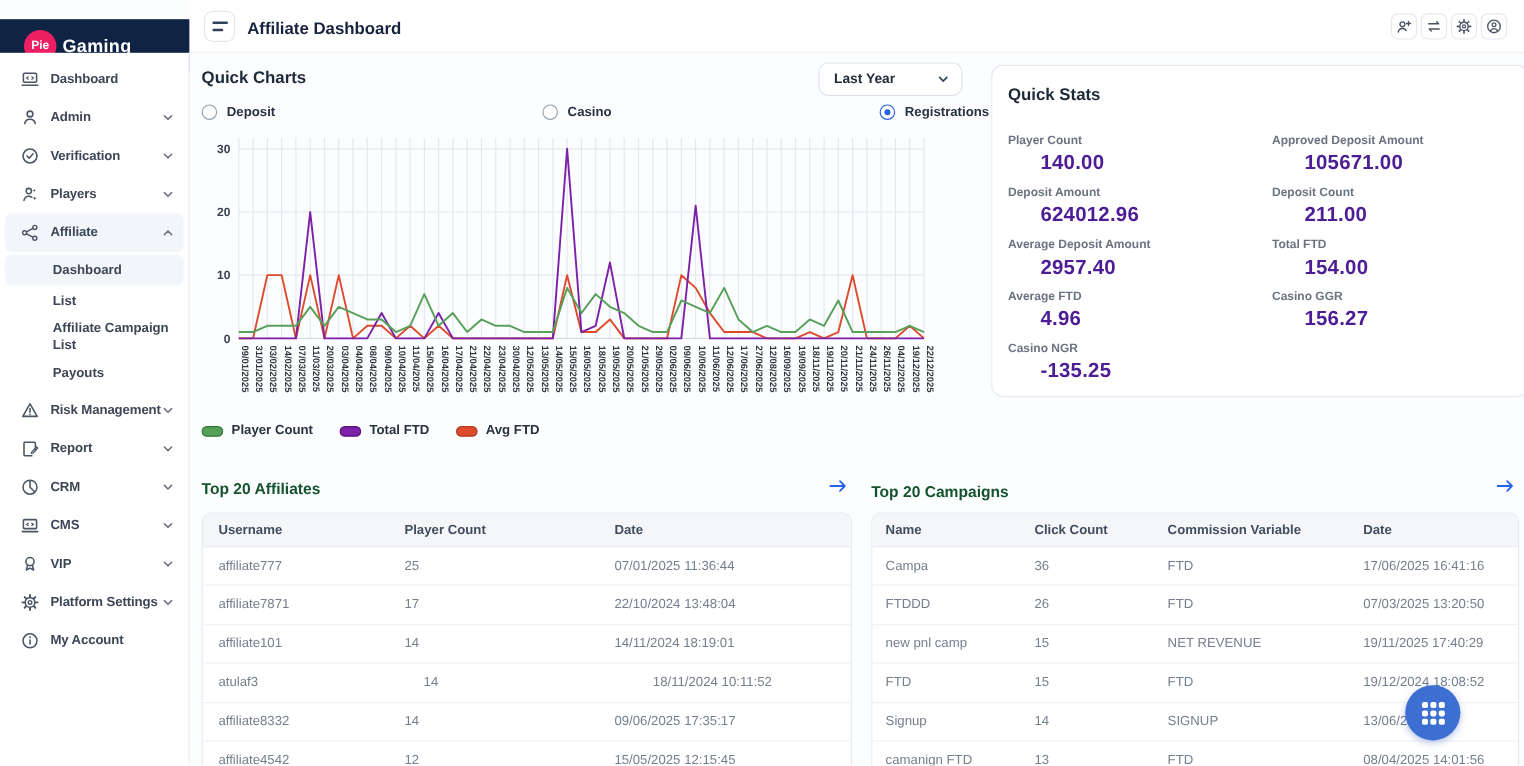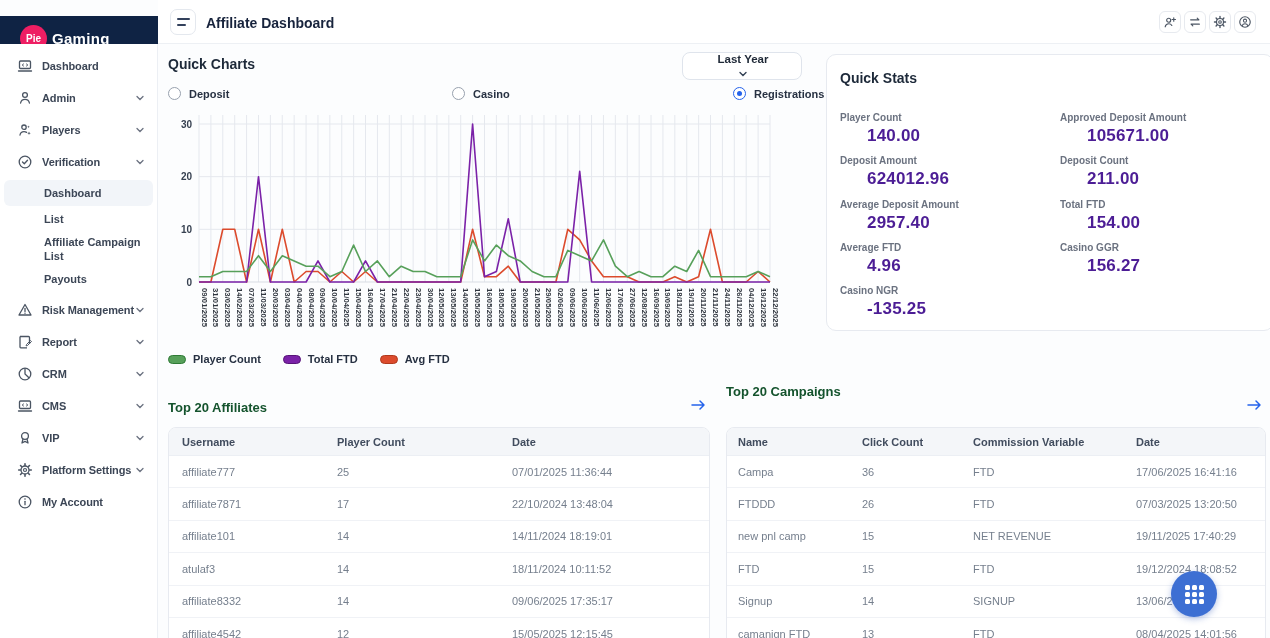--- a/index.html
+++ b/index.html
@@ -28,21 +28,21 @@
 .header { position:absolute; left:158px; top:0; width:1112px; height:44px; background:#fff; border-bottom:1px solid #edf0f4; }
 .burger { position:absolute; left:12px; top:9px; width:26px; height:26px; border:1px solid #e4e8ee; border-radius:7px; background:#fff; display:flex; flex-direction:column; justify-content:center; gap:4px; padding-left:6px; }
 .burger i { display:block; height:2px; border-radius:2px; background:#33415c; }
 .burger i.b1 { width:13px; } .burger i.b2 { width:9px; }
 .page-title { position:absolute; left:48px; top:15px; font-size:14px; font-weight:700; color:#17233c; }
 .hicons { position:absolute; right:14px; top:11px; display:flex; gap:3px; }
 .hbtn { width:22px; height:22px; border:1px solid #e7eaef; border-radius:6px; background:#fff; display:flex; align-items:center; justify-content:center; }
 
 
 .qc-title { position:absolute; left:168px; top:56px; font-size:14px; font-weight:700; color:#1d2939; }
-.dd { position:absolute; background:#fff; border:1px solid #dfe4ec; border-radius:8px; display:flex; align-items:center; justify-content:space-between; padding:0 10px 0 12px; font-size:11.5px; color:#1f2937; font-weight:600;flex-direction:column; }
+.dd { position:absolute; background:#fff; border:1px solid #dfe4ec; border-radius:8px; display:flex; align-items:center; justify-content:space-between; padding:0 10px 0 12px; font-size:11.5px; color:#1f2937; font-weight:600; }
 .dd1 { left:682px; top:52px; width:120px; height:28px; }
 .radios { position:absolute; left:0; top:87px; width:1270px; height:14px; }
 .radio { position:absolute; display:flex; align-items:center; gap:8px; }
 .radio .circ { width:13px; height:13px; border-radius:50%; border:1.5px solid #98a1ae; background:#fff; position:relative; }
 .radio.sel .circ { border-color:#2563eb; }
 .radio.sel .circ::after { content:""; position:absolute; left:2.5px; top:2.5px; width:5px; height:5px; border-radius:50%; background:#2563eb; }
 .radio .rl { font-size:11px; font-weight:700; color:#273142; }
 
 .legend { position:absolute; left:168px; top:353px; display:flex; gap:22px; align-items:center; }
 .leg { display:flex; align-items:center; gap:7px; }
@@ -102,43 +102,59 @@
     <span class="lbl">Admin</span>
     <span class="chev">
           <svg class="icon" width="10" height="10" viewBox="0 0 10 10" style="transform:rotate(0deg)">
             <path d="M2 3.5l3 3 3-3" stroke="#6b7280" stroke-width="1.3" fill="none" stroke-linecap="round"></path>
           </svg>
         </span>
       </div>
       <div class="side-item">
         <span class="ic">
           <svg class="icon" width="16" height="16" viewBox="0 0 16 16">
+            <circle cx="8" cy="8" r="5.8" stroke="#4b5563" stroke-width="1.3" fill="none"></circle>
+            <path d="M5.5 8l1.8 1.8 3.2-3.6" stroke="#4b5563" stroke-width="1.3" fill="none" stroke-linecap="round" stroke-linejoin="round"></path>
+          </svg>
+        </span>
+    <span class="lbl">Verification</span>
+    <span class="chev">
+          <svg class="icon" width="10" height="10" viewBox="0 0 10 10" style="transform:rotate(0deg)">
+            <path d="M2 3.5l3 3 3-3" stroke="#6b7280" stroke-width="1.3" fill="none" stroke-linecap="round"></path>
+          </svg>
+        </span>
+      </div>
+      <div class="side-item">
+        <span class="ic">
+          <svg class="icon" width="16" height="16" viewBox="0 0 16 16">
             <circle cx="7" cy="5.2" r="2.2" stroke="#4b5563" stroke-width="1.3" fill="none"></circle>
             <path d="M3 13c.4-2.2 1.9-3.4 4-3.4 1 0 1.9.3 2.6.8" stroke="#4b5563" stroke-width="1.3" fill="none" stroke-linecap="round"></path>
             <path d="M12 9.5l.5 1.2 1.2.5-1.2.5-.5 1.2-.5-1.2-1.2-.5 1.2-.5z" fill="#4b5563"></path>
             <path d="M11.5 3.5l.4.9.9.4-.9.4-.4.9-.4-.9-.9-.4.9-.4z" fill="#4b5563"></path>
           </svg>
         </span>
     <span class="lbl">Players</span>
     <span class="chev">
           <svg class="icon" width="10" height="10" viewBox="0 0 10 10" style="transform:rotate(0deg)">
             <path d="M2 3.5l3 3 3-3" stroke="#6b7280" stroke-width="1.3" fill="none" stroke-linecap="round"></path>
           </svg>
         </span>
       </div>
-      <div class="side-item">
-        <span class="ic">
-          <svg class="icon" width="16" height="16" viewBox="0 0 16 16">
-            <circle cx="8" cy="8" r="5.8" stroke="#4b5563" stroke-width="1.3" fill="none"></circle>
-            <path d="M5.5 8l1.8 1.8 3.2-3.6" stroke="#4b5563" stroke-width="1.3" fill="none" stroke-linecap="round" stroke-linejoin="round"></path>
-          </svg>
-        </span>
-    <span class="lbl">Verification</span>
-    <span class="chev">
-          <svg class="icon" width="10" height="10" viewBox="0 0 10 10" style="transform:rotate(0deg)">
+      <div class="side-item active">
+        <span class="ic">
+          <svg class="icon" width="16" height="16" viewBox="0 0 16 16">
+            <circle cx="3.5" cy="8" r="1.7" stroke="#4b5563" stroke-width="1.2" fill="none"></circle>
+            <circle cx="12" cy="3.5" r="1.7" stroke="#4b5563" stroke-width="1.2" fill="none"></circle>
+            <circle cx="12" cy="12.5" r="1.7" stroke="#4b5563" stroke-width="1.2" fill="none"></circle>
+            <path d="M5.1 7.2l5.3-2.9M5.1 8.8l5.3 2.9" stroke="#4b5563" stroke-width="1.2"></path>
+          </svg>
+        </span>
+    <span class="lbl">Affiliate</span>
+    <span class="chev">
+          <svg class="icon" width="10" height="10" viewBox="0 0 10 10" style="transform:rotate(180deg)">
             <path d="M2 3.5l3 3 3-3" stroke="#6b7280" stroke-width="1.3" fill="none" stroke-linecap="round"></path>
           </svg>
         </span>
       </div>
       <div class="submenu">
         <div class="sub-item active">
           <span class="w">Dashboard</span>
         </div>
         <div class="sub-item">
           <span class="w">List</span>
@@ -504,38 +520,38 @@
       <div class="trow" style="grid-template-columns: 155px 175px auto; padding-left: 13px;">
         <div>affiliate7871</div>
         <div>17</div>
         <div>22/10/2024 13:48:04</div>
       </div>
       <div class="trow" style="grid-template-columns: 155px 175px auto; padding-left: 13px;">
         <div>affiliate101</div>
         <div>14</div>
         <div>14/11/2024 18:19:01</div>
       </div>
-      <div class="trow" style="grid-template-columns: 155px 175px auto; padding-left: 13px;">
+      <div class="trow" style="grid-template-columns: 155px 175px auto; padding-left: 13px; gap: 16px;">
         <div>atulaf3</div>
         <div>14</div>
         <div>18/11/2024 10:11:52</div>
       </div>
       <div class="trow" style="grid-template-columns: 155px 175px auto; padding-left: 13px;">
         <div>affiliate8332</div>
         <div>14</div>
         <div>09/06/2025 17:35:17</div>
       </div>
       <div class="trow" style="grid-template-columns: 155px 175px auto; padding-left: 13px;">
         <div>affiliate4542</div>
         <div>12</div>
         <div>15/05/2025 12:15:45</div>
       </div>
     </div>
 
-  <div class="sec-title" style="left:726px;top:384px;">Top 20 Campaigns</div>
+  <div class="sec-title" style="left:726px;top:402px;">Top 20 Campaigns</div>
   <div class="sec-arrow" style="left:1247px;top:399px;">
     <svg class="icon" width="15" height="12" viewBox="0 0 15 12">
         <path d="M1 6h12M9 2l4 4-4 4" stroke="#2563eb" stroke-width="1.5" fill="none" stroke-linecap="round" stroke-linejoin="round"></path>
       </svg>
   </div>
   <div class="tcard" style="left:726px;top:427px;width:540px;height:230px;" id="camptable">
       <div class="thead" style="grid-template-columns: 124px 111px 163px auto; padding-left: 11px;">
         <div>Name</div>
         <div>Click Count</div>
         <div>Commission Variable</div>

